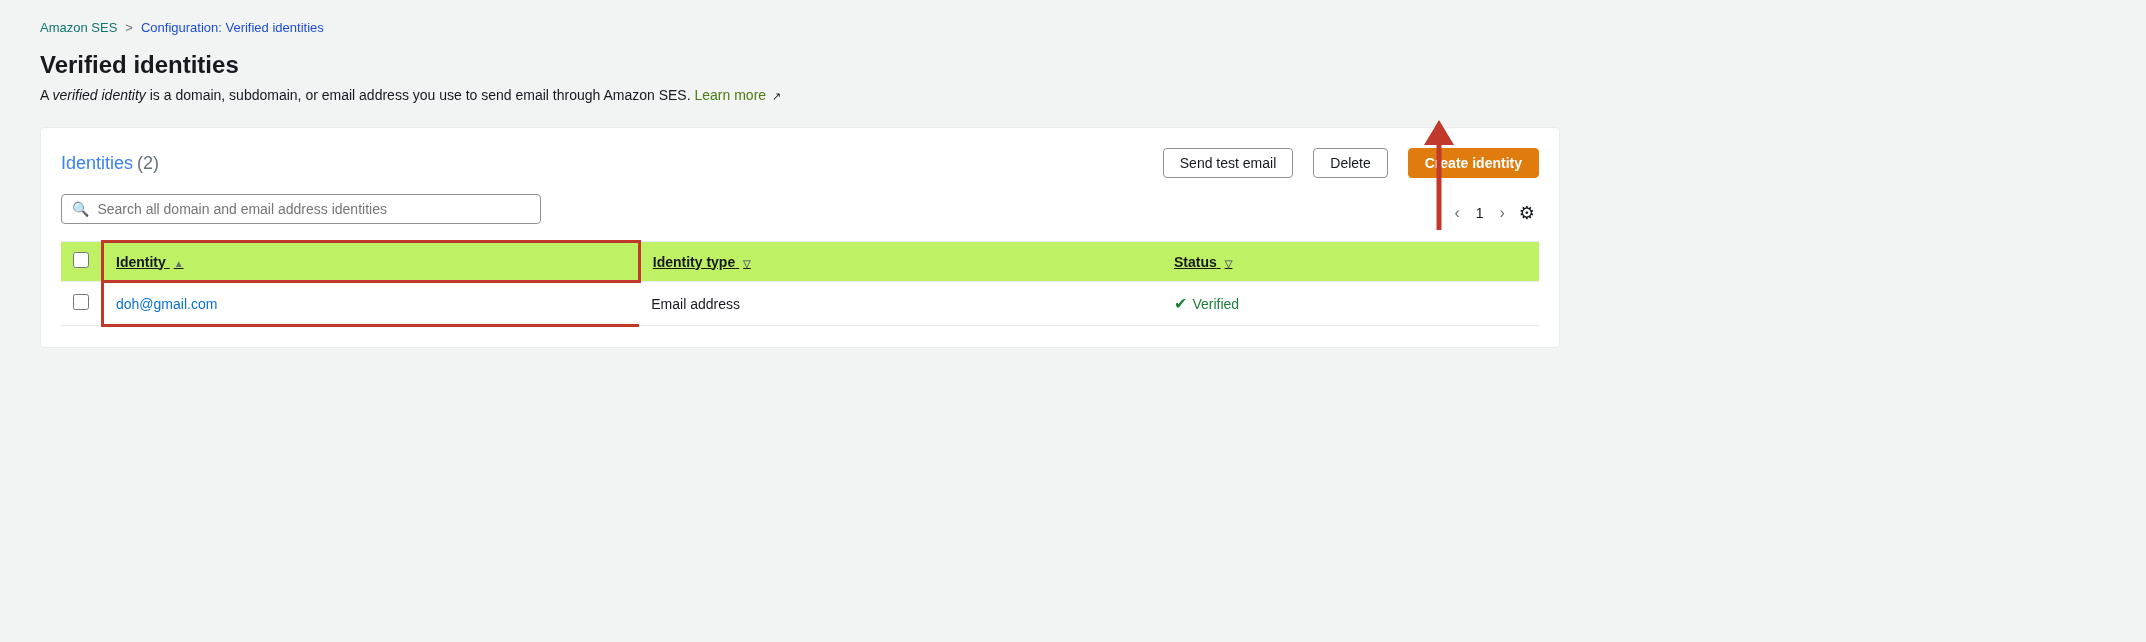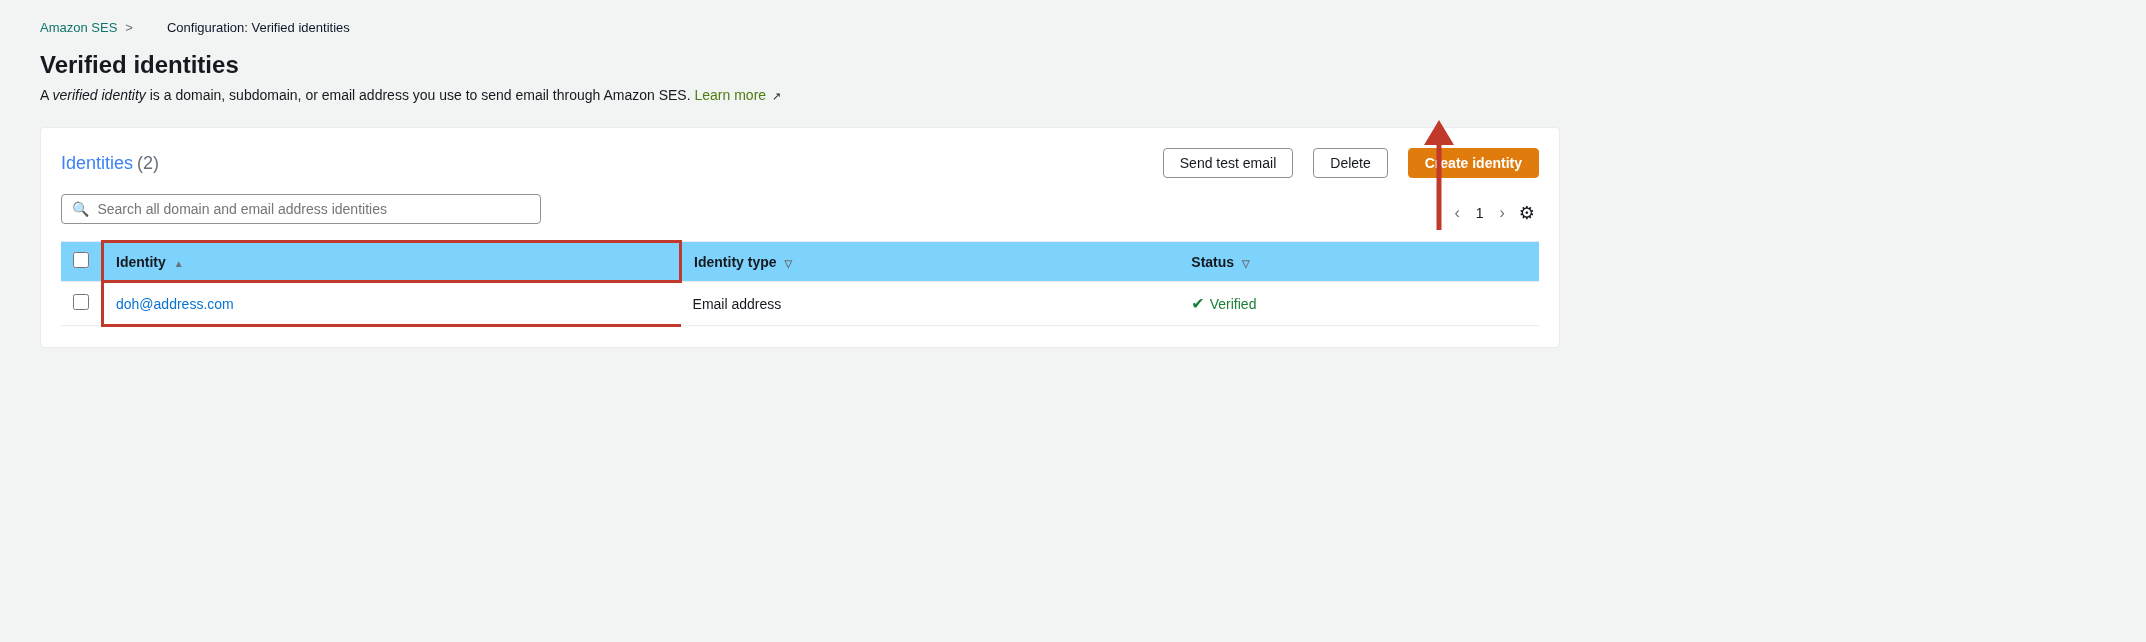--- a/index.html
+++ b/index.html
@@ -21,22 +21,21 @@
       font-size: 13px;
     }
     .breadcrumb-link {
       color: #0f766e;
       cursor: pointer;
     }
     .breadcrumb-sep {
       color: #687078;
     }
     .breadcrumb-current {
-      color: #0f172a;
-      margin-left: 26px;
+      color: #1d4ed8;
     }
     .page-title {
       font-size: 24px;
       font-weight: 700;
       color: #16191f;
       margin-bottom: 8px;
     }
     .page-description {
       font-size: 14px;
       color: #16191f;
@@ -152,21 +151,22 @@
       border-collapse: collapse;
     }
     .table th {
       text-align: left;
       font-weight: 700;
       font-size: 14px;
       color: #16191f;
       border-top: 1px solid #e9ebed;
       border-bottom: 1px solid #e9ebed;
       padding: 10px 12px;
-      background: #7dd3fc;
+      background: #bef264;
+      text-decoration: underline;
     }
     .table td {
       padding: 12px 12px;
       border-bottom: 1px solid #e9ebed;
       font-size: 14px;
       color: #16191f;
     }
     .table th .sort-icon {
       color: #687078;
       font-size: 10px;
@@ -285,21 +285,21 @@
               <span class="sort-icon">▽</span>
             </th>
           </tr>
         </thead>
         <tbody>
           <tr>
             <td class="checkbox-cell">
               <input type="checkbox" style="">
             </td>
             <td class="identity-col-cell-last">
-              <span class="identity-link">doh@address.com</span>
+              <span class="identity-link">doh@gmail.com</span>
             </td>
             <td>
               <span>Email address</span>
             </td>
             <td>
               <span class="verified-badge">
                 <span class="verified-icon">✔</span>
                 <span>Verified</span>
               </span>
             </td>

